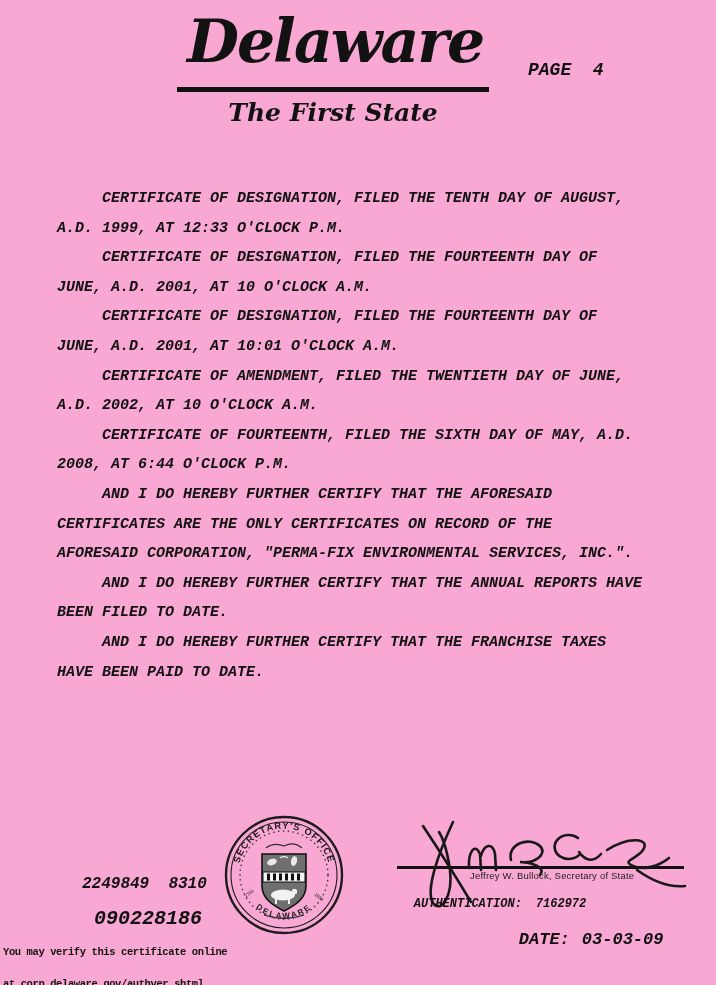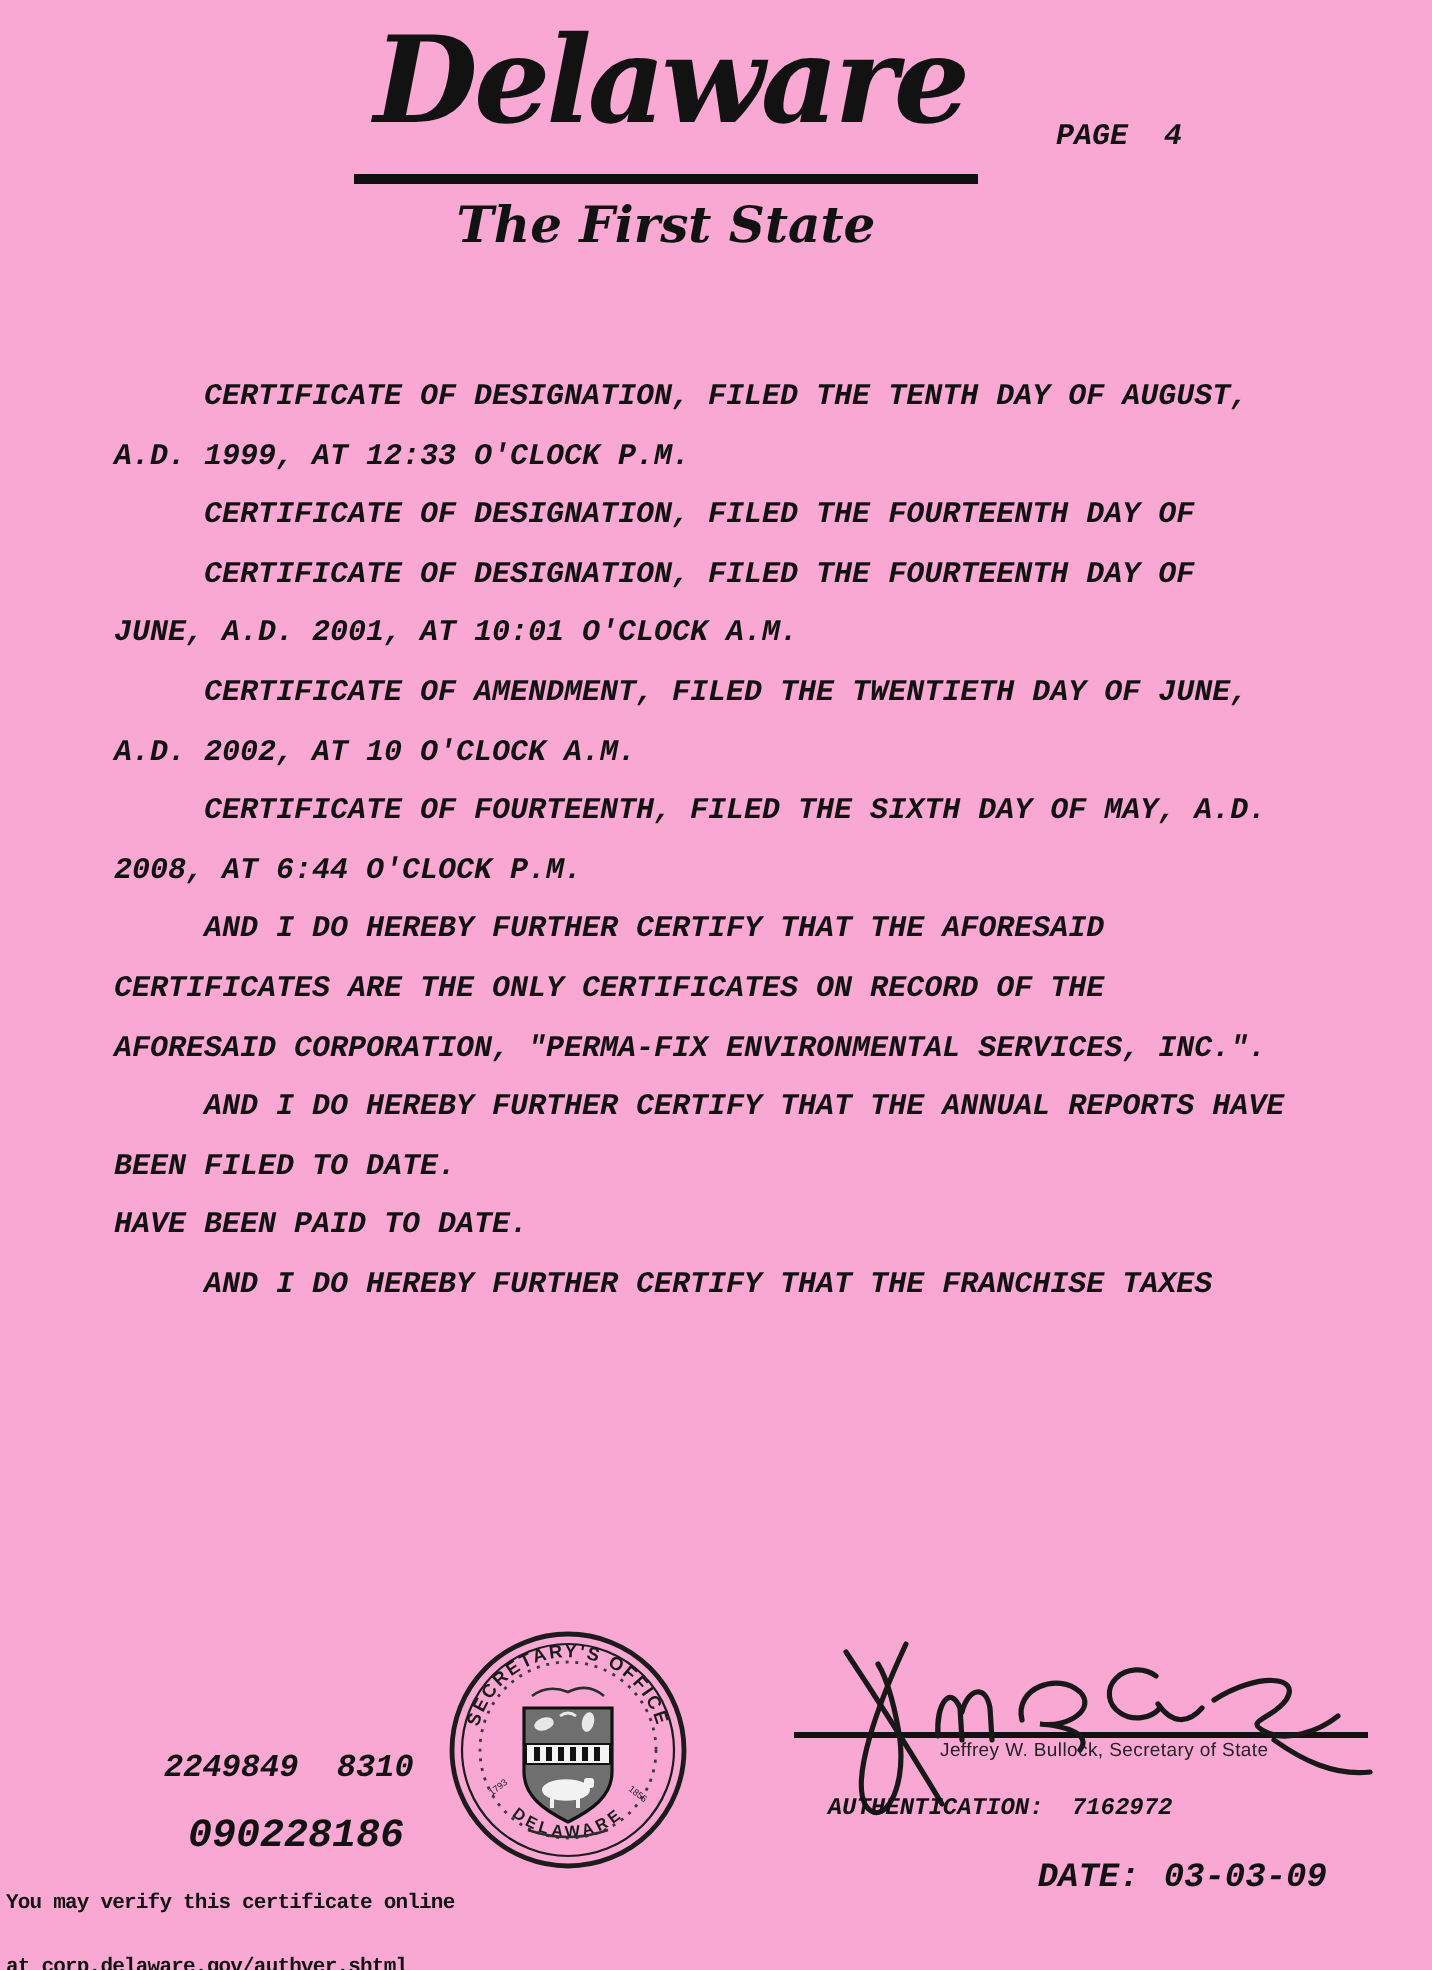--- a/index.html
+++ b/index.html
@@ -26,21 +26,21 @@
     white-space: pre;
   }
   .title {
     left: 160px; top: 6px; width: 350px;
     text-align: center;
     font-size: 60px;
     letter-spacing: -2px;
   }
   .page-label {
     left: 528px; top: 60px;
-    font-size: 15px;
+    font-size: 18px;
   }
   .head-rule {
     left: 177px; top: 87px; width: 312px; height: 5px;
     background: #101010;
   }
   .subtitle {
     left: 177px; top: 98px; width: 312px;
     text-align: center;
     font-size: 25px;
   }
@@ -90,33 +90,34 @@
 
   <div class="abs title serif-script">Delaware</div>
   <div class="abs page-label mono-it">PAGE  4</div>
   <div class="abs head-rule"></div>
   <div class="abs subtitle serif-script">The First State</div>
 
   <div class="abs body-block">
       <div class="bodyline">     CERTIFICATE OF DESIGNATION, FILED THE TENTH DAY OF AUGUST,</div>
       <div class="bodyline">A.D. 1999, AT 12:33 O'CLOCK P.M.</div>
       <div class="bodyline">     CERTIFICATE OF DESIGNATION, FILED THE FOURTEENTH DAY OF</div>
+      <div class="bodyline">JUNE, A.D. 2001, AT 10 O'CLOCK A.M.</div>
       <div class="bodyline">     CERTIFICATE OF DESIGNATION, FILED THE FOURTEENTH DAY OF</div>
       <div class="bodyline">JUNE, A.D. 2001, AT 10:01 O'CLOCK A.M.</div>
       <div class="bodyline">     CERTIFICATE OF AMENDMENT, FILED THE TWENTIETH DAY OF JUNE,</div>
       <div class="bodyline">A.D. 2002, AT 10 O'CLOCK A.M.</div>
       <div class="bodyline">     CERTIFICATE OF FOURTEENTH, FILED THE SIXTH DAY OF MAY, A.D.</div>
       <div class="bodyline">2008, AT 6:44 O'CLOCK P.M.</div>
       <div class="bodyline">     AND I DO HEREBY FURTHER CERTIFY THAT THE AFORESAID</div>
       <div class="bodyline">CERTIFICATES ARE THE ONLY CERTIFICATES ON RECORD OF THE</div>
       <div class="bodyline">AFORESAID CORPORATION, "PERMA-FIX ENVIRONMENTAL SERVICES, INC.".</div>
       <div class="bodyline">     AND I DO HEREBY FURTHER CERTIFY THAT THE ANNUAL REPORTS HAVE</div>
       <div class="bodyline">BEEN FILED TO DATE.</div>
+      <div class="bodyline">     AND I DO HEREBY FURTHER CERTIFY THAT THE FRANCHISE TAXES</div>
       <div class="bodyline">HAVE BEEN PAID TO DATE.</div>
-      <div class="bodyline">     AND I DO HEREBY FURTHER CERTIFY THAT THE FRANCHISE TAXES</div>
     </div>
 
   <div class="abs seal-wrap">
     <svg width="124" height="126" viewBox="0 0 124 126">
       <circle cx="62" cy="63" r="58" fill="none" stroke="#1c1c1c" stroke-width="2.4"></circle>
       <circle cx="62" cy="63" r="53" fill="none" stroke="#1c1c1c" stroke-width="1.1"></circle>
       <circle cx="62" cy="63" r="44" fill="none" stroke="#3a3a3a" stroke-width="1.4" stroke-dasharray="1.5 3.4"></circle>
       <defs>
         <path id="sealTopArc" d="M 18 76 A 46 46 0 1 1 106 76"></path>
         <path id="sealBottomArc" d="M 23 80 A 42 42 0 0 0 101 80"></path>

